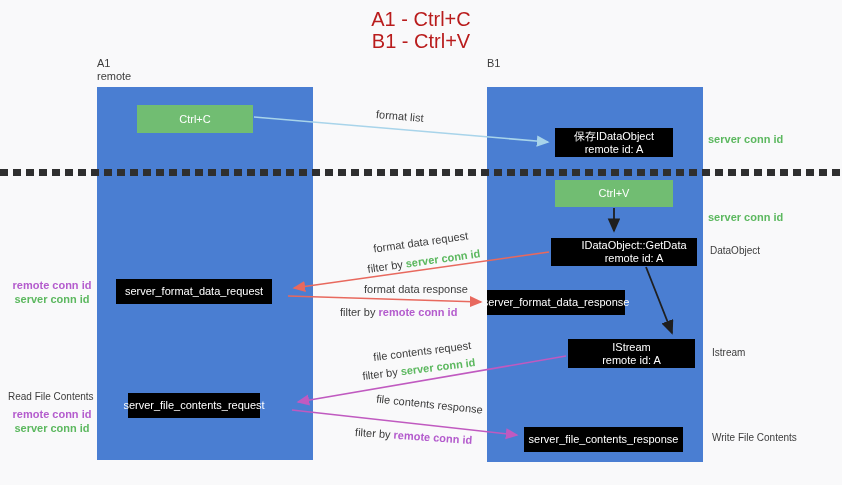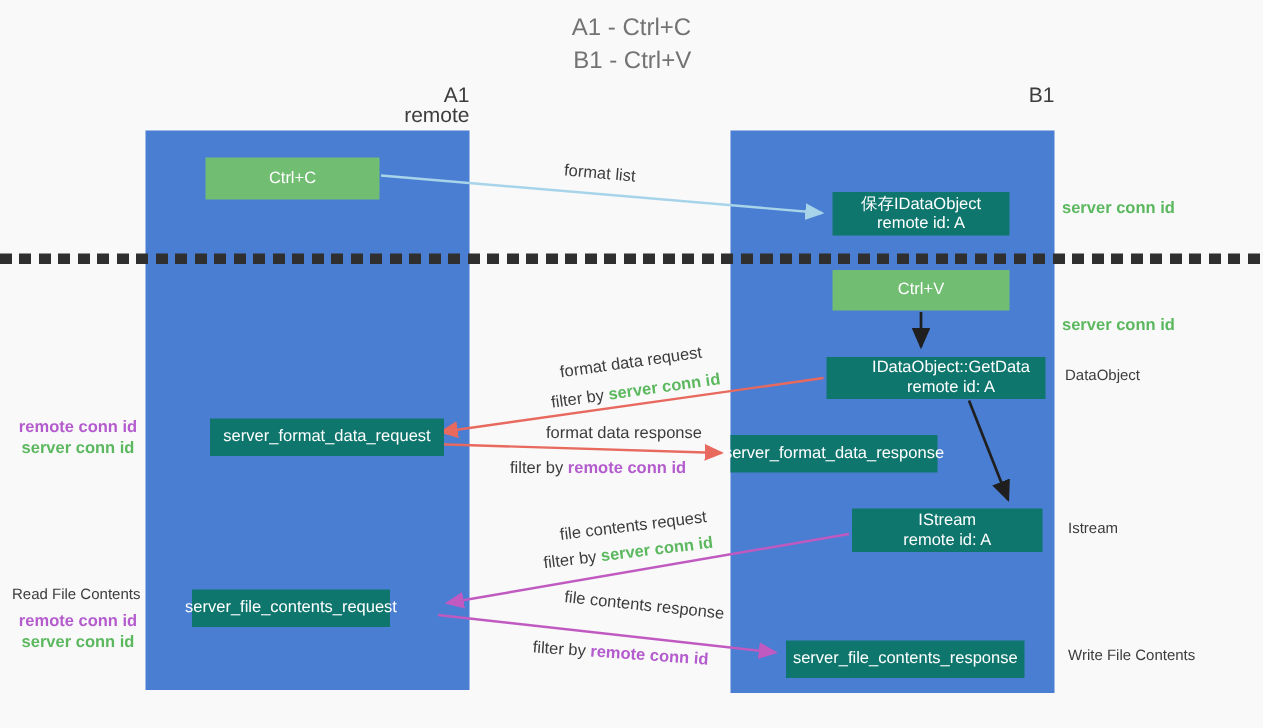--- a/index.html
+++ b/index.html
@@ -5,38 +5,38 @@
   html,body{margin:0;padding:0;}
   body{
     width:842px;height:485px;position:relative;overflow:hidden;
     background:#f9f9fa;
     font-family:"Liberation Sans","DejaVu Sans",sans-serif;
     color:#3c3c3c;
   }
   .abs{position:absolute;}
   
   .title-wrap{left:0;top:8px;width:842px;text-align:center;}
-  .title-inner{display:inline-block;text-align:right;font-size:16px;line-height:22px;color:#737373;}
+  .title-inner{display:inline-block;text-align:center;font-size:20px;line-height:22px;color:#b91c1c;}
   
-  .col-head{width:216px;text-align:right;font-size:14px;line-height:13px;color:#3c3c3c;}
+  .col-head{width:216px;text-align:left;font-size:11px;line-height:13px;color:#3c3c3c;}
   
   .col{width:216px;background:#4a7ed2;z-index:1;}
   
   .divider{
     left:0;top:169px;width:842px;height:7px;z-index:2;
     background:repeating-linear-gradient(90deg,#2f2f2f 0 8px,transparent 8px 13px);
   }
   svg.arrows{left:0;top:0;z-index:3;pointer-events:none;}
   
   .node{
     z-index:4;display:flex;align-items:center;justify-content:center;
     text-align:center;color:#fff;font-size:11px;line-height:13px;
   }
   .node.green{background:#71bd72;}
-  .node.orange{background:#0f766e;}
+  .node.orange{background:#000000;}
   
   .lbl{z-index:5;font-size:11px;white-space:nowrap;}
   .lbl.dark{color:#3c3c3c;}
   .lbl.big{font-size:10px;}
   .lbl.green{color:#5cb85f;font-weight:bold;}
   .lbl .fg{color:#5cb85f;font-weight:bold;}
   .lbl .fp{color:#b45ccd;font-weight:bold;}
   .stack{z-index:5;width:88px;text-align:center;font-size:11px;line-height:14px;font-weight:bold;}
   .stack .purple{color:#b45ccd;}
   .stack .green{color:#5cb85f;}
@@ -104,21 +104,21 @@
 </div>
 <div class="abs node green" style="left:555px;top:180px;width:118px;height:27px;">
   <span>Ctrl+V</span>
 </div>
 <div class="abs node orange" style="left:551px;top:238px;width:126px;height:28px;padding-left:20px;">
   <span>
       <span style="display:block">IDataObject::GetData</span>
       <span style="display:block">remote id: A</span>
     </span>
 </div>
-<div class="abs node orange" style="left:140px;top:279px;width:156px;height:25px;">
+<div class="abs node orange" style="left:116px;top:279px;width:156px;height:25px;">
   <span>server_format_data_request</span>
 </div>
 <div class="abs node orange" style="left:487px;top:290px;width:138px;height:25px;">
   <span>server_format_data_response</span>
 </div>
 <div class="abs node orange" style="left:568px;top:339px;width:127px;height:29px;">
   <span>
       <span style="display:block">IStream</span>
       <span style="display:block">remote id: A</span>
     </span>

